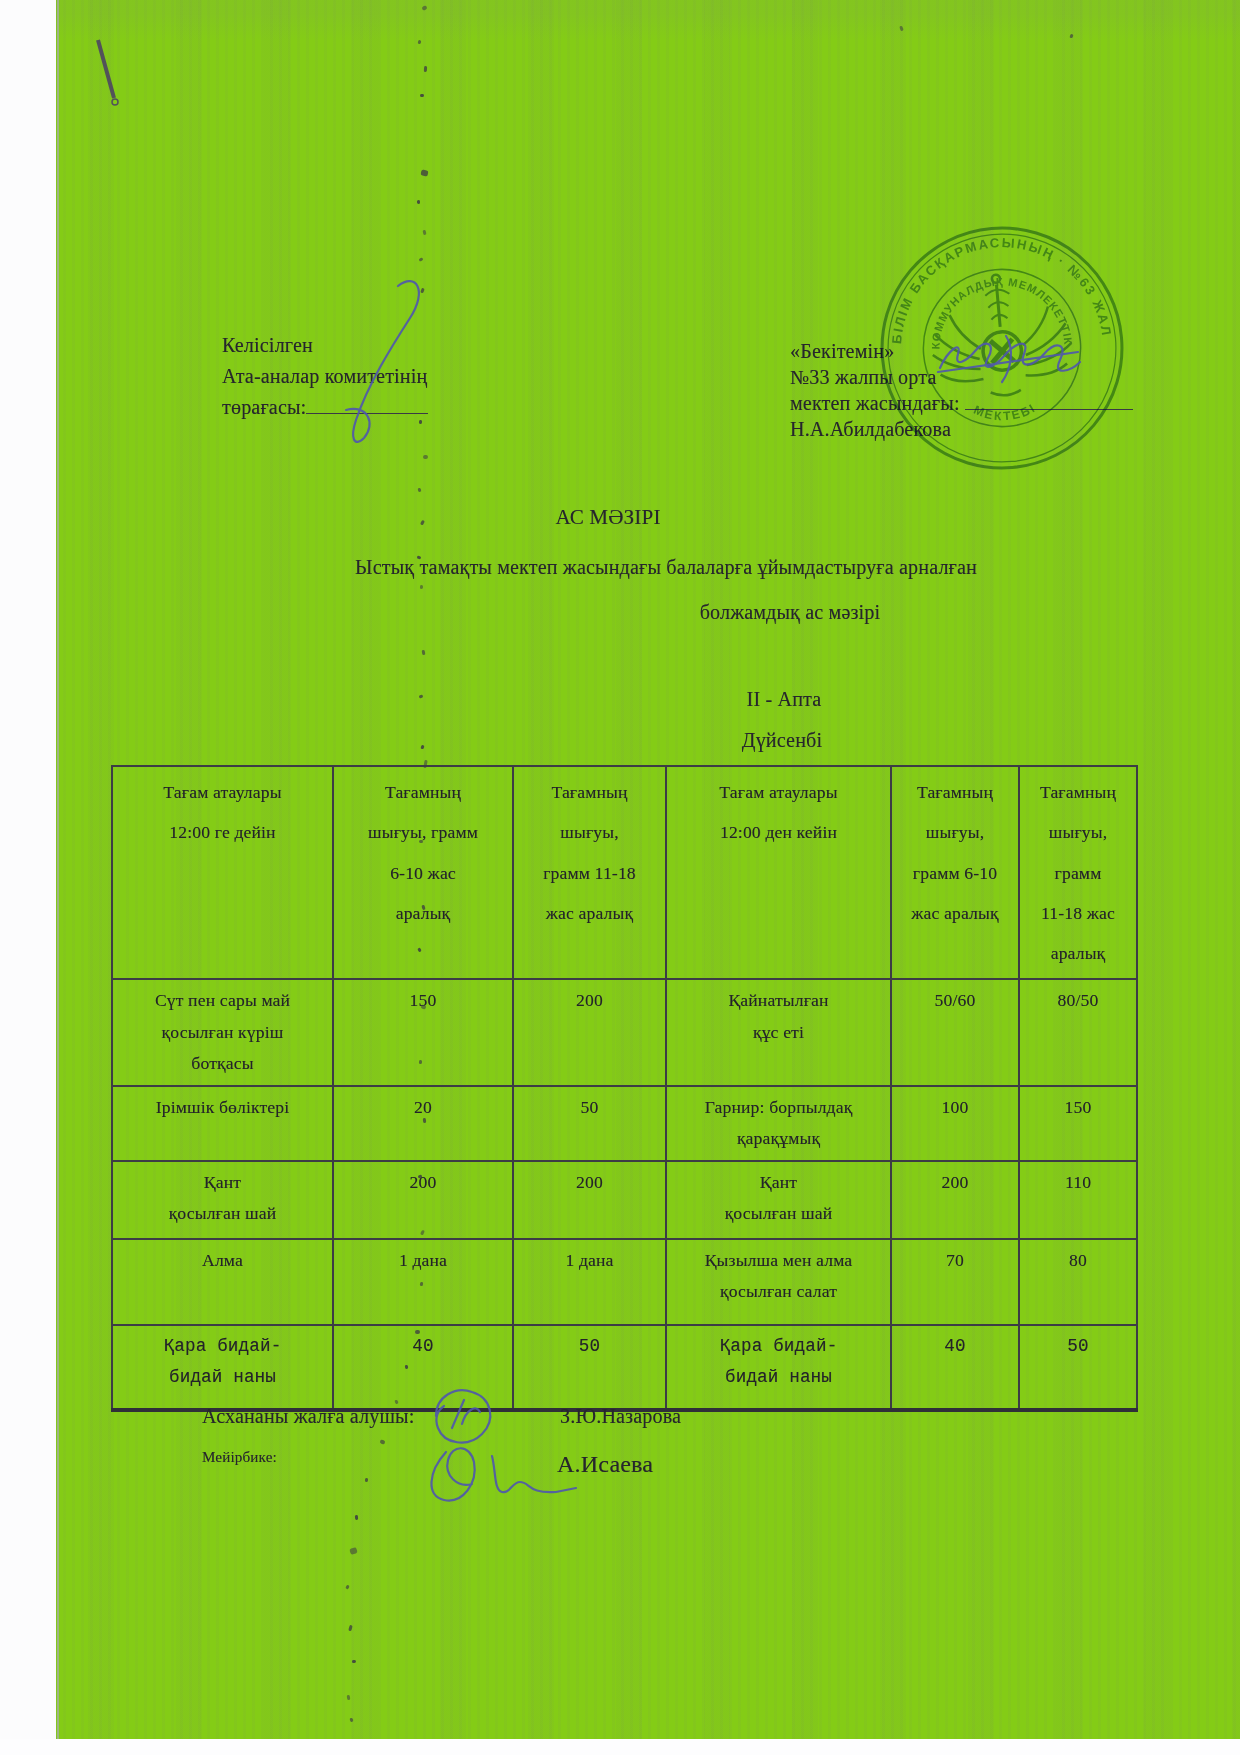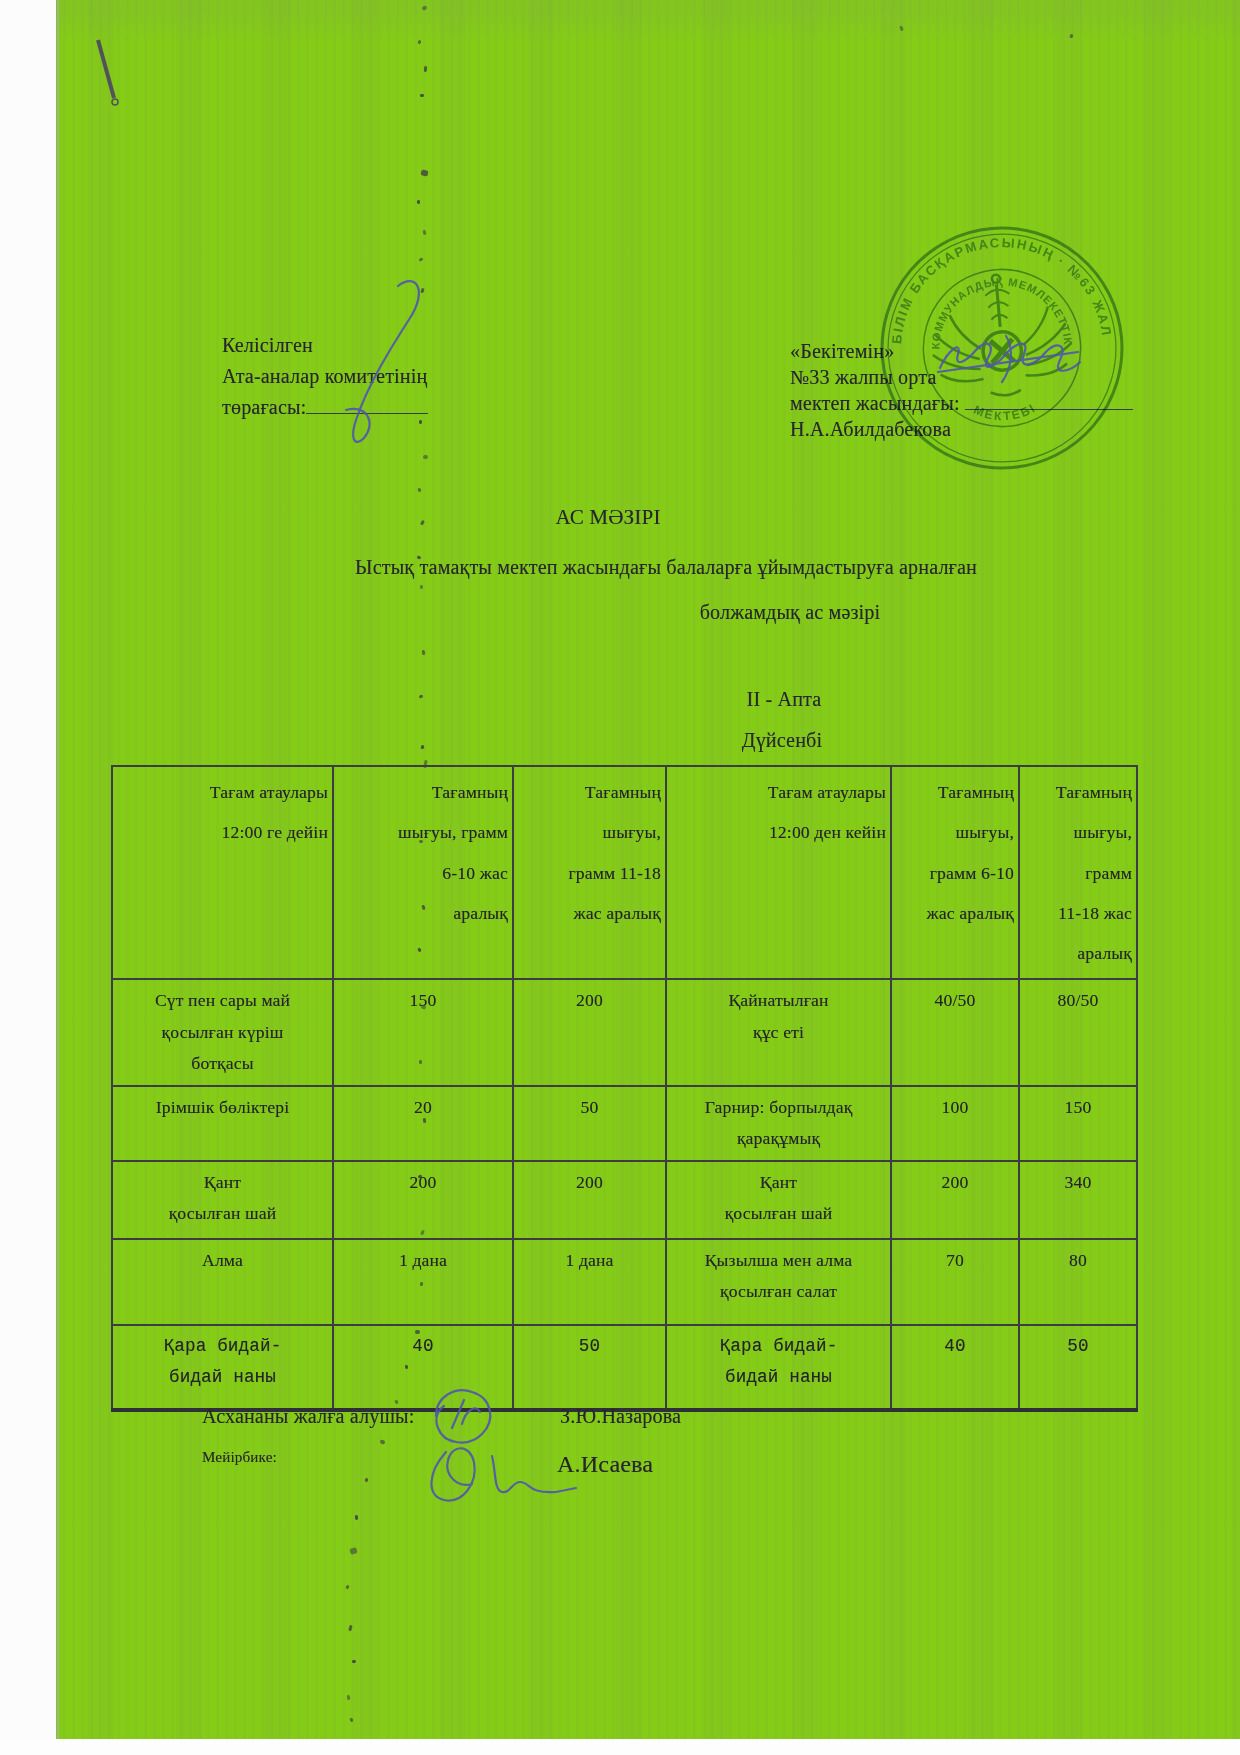--- a/index.html
+++ b/index.html
@@ -29,21 +29,21 @@
   .subtitle1{top:556px;margin-left:46px;}
   .subtitle2{top:601px;margin-left:170px;}
   .week-label{top:688px;margin-left:164px;}
   .day-label{top:729px;margin-left:162px;}
 
   table.menu{position:absolute;left:111px;top:765px;width:1025px;border-collapse:collapse;
     table-layout:fixed;font-size:17.5px;color:#232329;}
   table.menu td, table.menu th{border:2px solid #3c3c45;vertical-align:top;text-align:center;
     padding:5px 4px;white-space:pre-line;font-weight:400;letter-spacing:.2px;
     text-shadow:.3px .3px .5px rgba(40,40,55,.4);}
-  table.menu th{line-height:2.3;height:160px;text-align:right;}
+  table.menu th{line-height:2.3;height:160px;}
   table.menu td{line-height:1.8;}
   table.menu{border-bottom:4px solid #2f2f38;}
   table.menu tr.r1 td{height:86px;}
   table.menu tr.r2 td{height:62px;}
   table.menu tr.r3 td{height:66px;}
   table.menu tr.r4 td{height:74px;}
   table.menu tr.r5 td{height:72px;font-family:Liberation Mono, monospace;}
 
   .footer-label1{left:202px;top:1405px;font-size:20px;}
   .footer-label2{left:202px;top:1449px;font-size:15px;}
@@ -144,41 +144,41 @@
       </thead>
     <tbody>
         <tr class="r1">
           <td>Сүт пен сары май
 қосылған күріш
 ботқасы</td>
           <td>150</td>
           <td>200</td>
           <td>Қайнатылған
 құс еті</td>
-          <td>40/50</td>
+          <td>50/60</td>
           <td>80/50</td>
         </tr>
         <tr class="r2">
           <td>Ірімшік бөліктері</td>
           <td>20</td>
           <td>50</td>
           <td>Гарнир: борпылдақ
 қарақұмық</td>
           <td>100</td>
           <td>150</td>
         </tr>
         <tr class="r3">
           <td>Қант
 қосылған шай</td>
           <td>200</td>
           <td>200</td>
           <td>Қант
 қосылған шай</td>
           <td>200</td>
-          <td>340</td>
+          <td>110</td>
         </tr>
         <tr class="r4">
           <td>Алма</td>
           <td>1 дана</td>
           <td>1 дана</td>
           <td>Қызылша мен алма
 қосылған салат</td>
           <td>70</td>
           <td>80</td>
         </tr>

